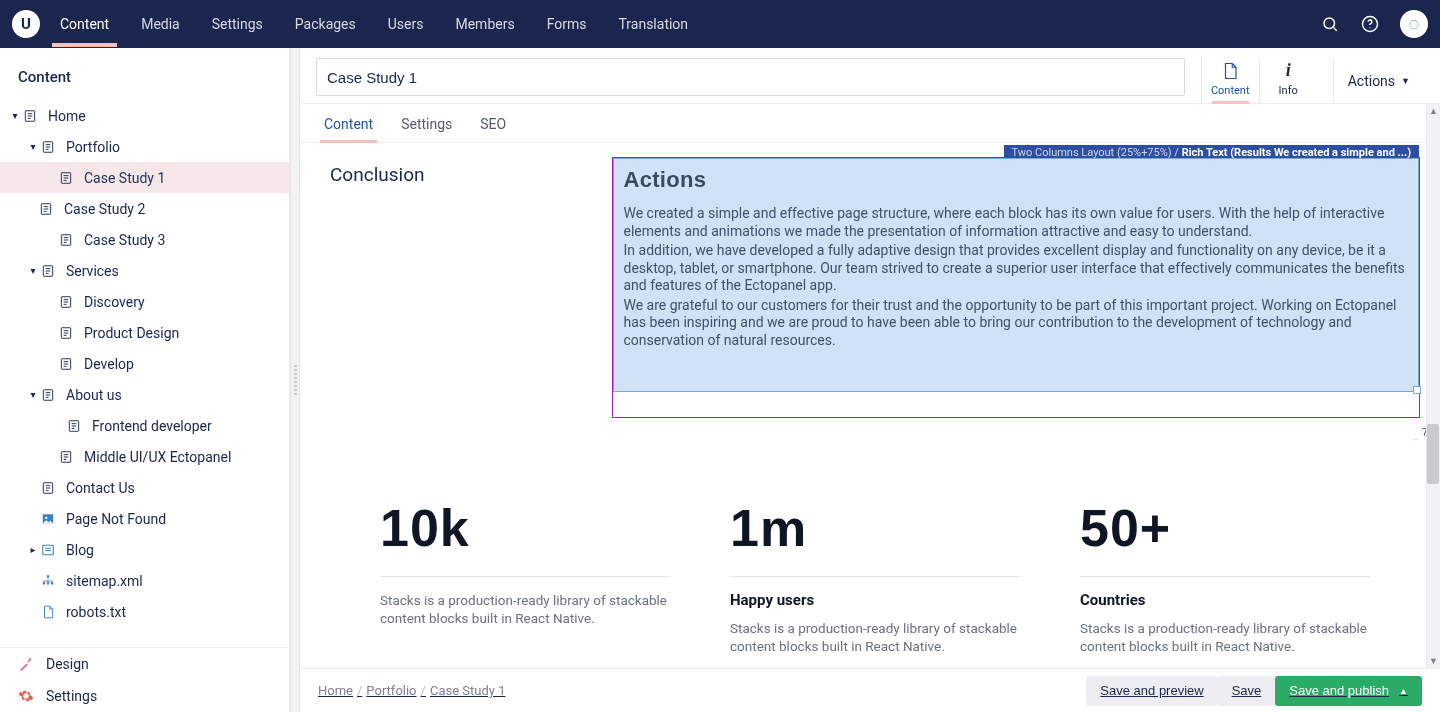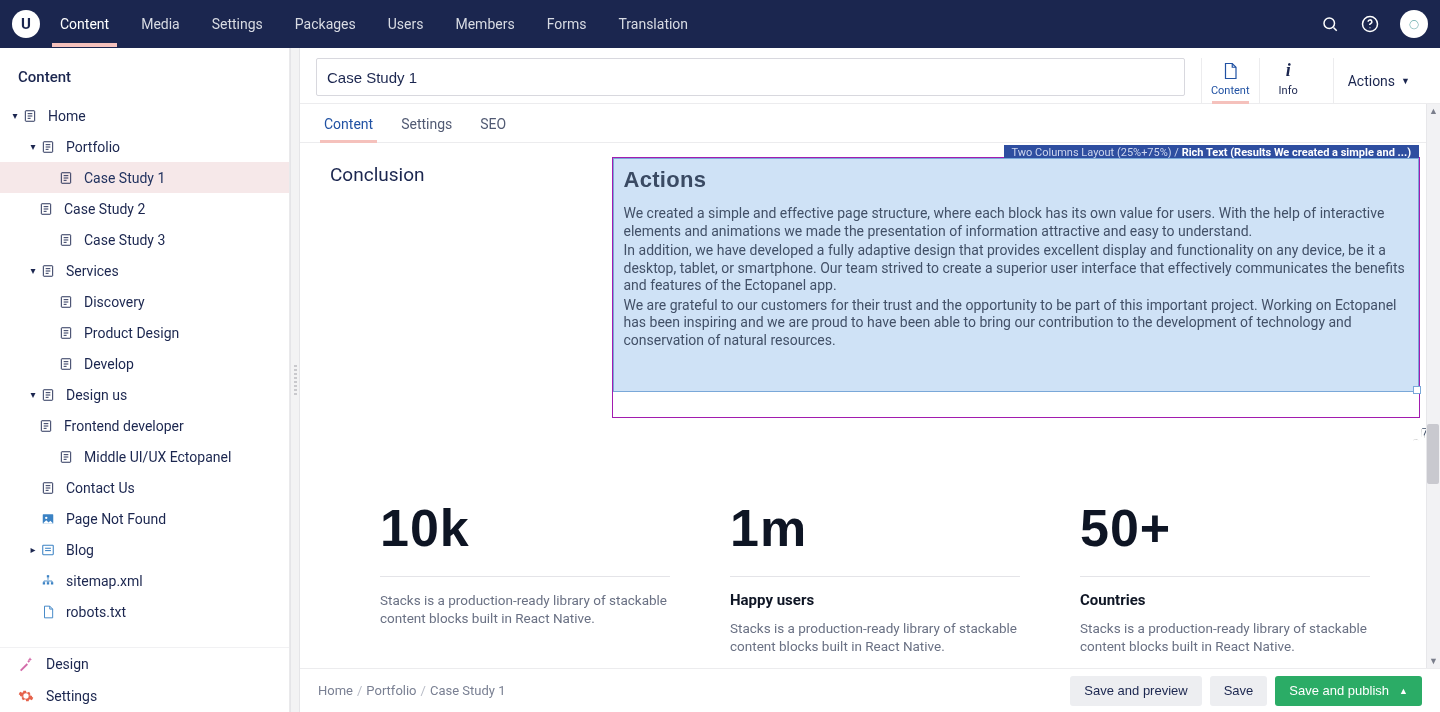--- a/index.html
+++ b/index.html
@@ -70,21 +70,21 @@
 .cursor-hand { position: absolute; right: -16px; bottom: -34px; font-size: 20px; filter: grayscale(1) brightness(1.5); }
 
 .stats { display: flex; gap: 60px; margin-top: 80px; padding: 0 50px; }
 .stat { flex: 1; }
 .stat .big { font-size: 52px; font-weight: 800; color: #0e1524; font-family: Arial, sans-serif; letter-spacing: 1px; }
 .stat hr { border: none; border-top: 1px solid #e4e4e8; margin: 18px 0 14px 0; }
 .stat .title { font-size: 15px; font-weight: 700; color: #0e1524; margin-bottom: 10px; }
 .stat .desc { font-size: 13.5px; color: #6a7184; line-height: 1.35; }
 
 
-.footer { height: 44px; border-top: 1px solid #ececee; display: flex; align-items: center; padding: 0 18px; gap: 8px; }
+.footer { height: 44px; border-top: 1px solid #ececee; display: flex; align-items: center; padding: 0 18px; gap: 0; text-decoration: underline; }
 .breadcrumb { font-size: 13px; color: #7a8093; }
 .breadcrumb a { color: #7a8093; text-decoration: none; }
 .breadcrumb .sep { margin: 0 4px; color: #b8bcc7; }
 .footer .spacer { flex: 1; }
 .btn { height: 30px; padding: 0 14px; border-radius: 3px; border: none; font-size: 13px; cursor: pointer; }
 .btn-grey { background: #edeef1; color: #1b264f; }
 .btn-green { background: #2bac66; color: #fff; display: flex; align-items: center; gap: 10px; }
 .btn-green .caret { font-size: 9px; }
 
 
@@ -242,23 +242,23 @@
         <div class="tree-row" style="padding-left: 26px;">
           <span class="tree-toggle">▾</span>
           <span class="tree-icon">
             <svg width="14" height="14" viewBox="0 0 24 24" fill="none" stroke="#1b264f" stroke-width="1.6">
               <rect x="4" y="3" width="16" height="18" rx="1"></rect>
               <line x1="8" y1="8" x2="16" y2="8"></line>
               <line x1="8" y1="12" x2="16" y2="12"></line>
               <line x1="8" y1="16" x2="13" y2="16"></line>
             </svg>
           </span>
-          <span class="tree-label">Design us</span>
-        </div>
-        <div class="tree-row" style="padding-left: 24px;">
+          <span class="tree-label">About us</span>
+        </div>
+        <div class="tree-row" style="padding-left: 52px;">
           <span class="tree-toggle"></span>
           <span class="tree-icon">
             <svg width="14" height="14" viewBox="0 0 24 24" fill="none" stroke="#1b264f" stroke-width="1.6">
               <rect x="4" y="3" width="16" height="18" rx="1"></rect>
               <line x1="8" y1="8" x2="16" y2="8"></line>
               <line x1="8" y1="12" x2="16" y2="12"></line>
               <line x1="8" y1="16" x2="13" y2="16"></line>
             </svg>
           </span>
           <span class="tree-label">Frontend developer</span>

